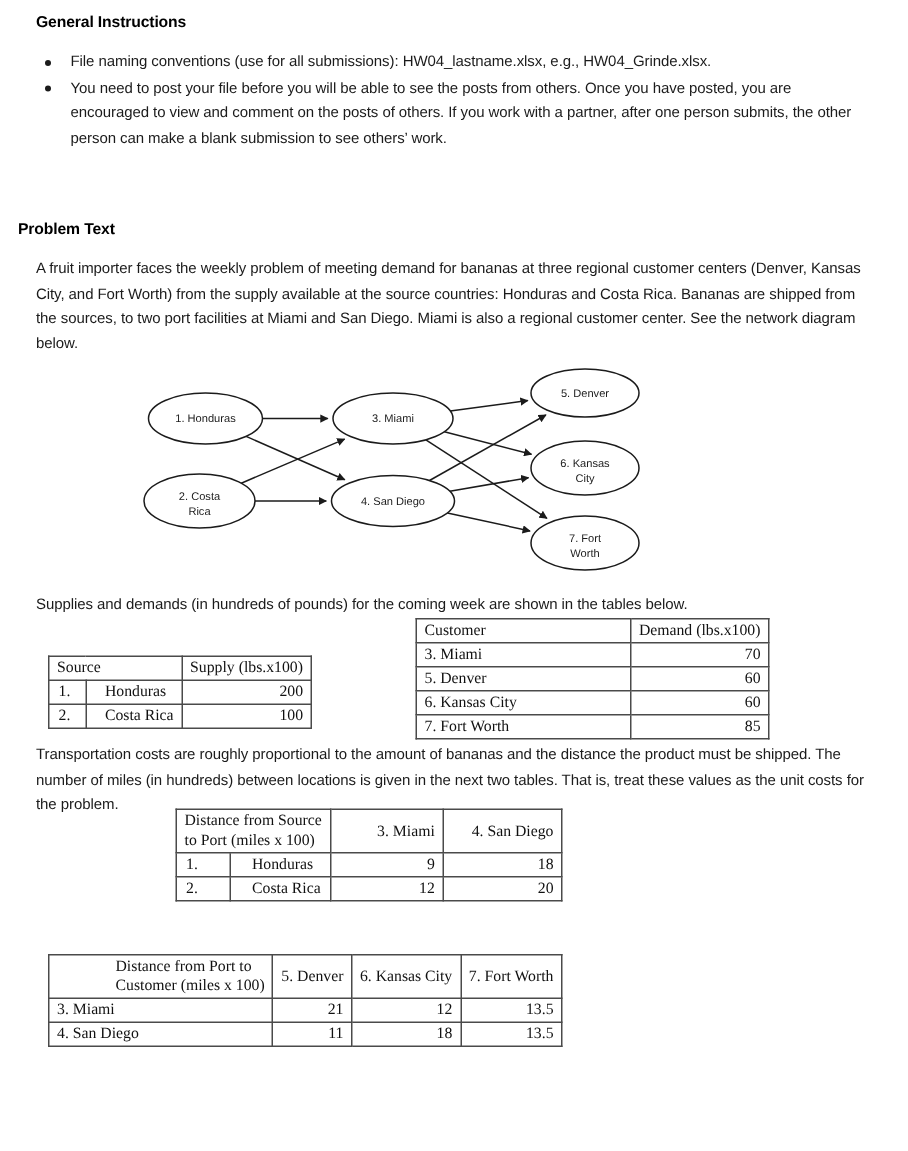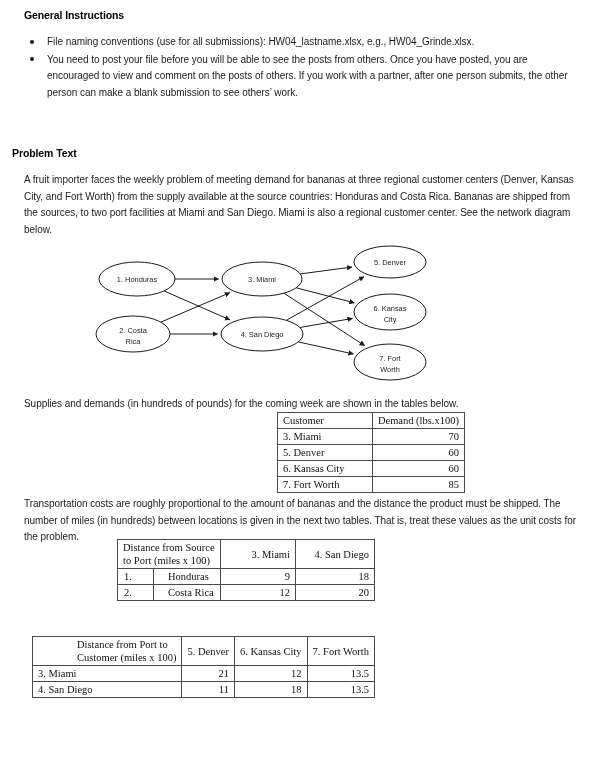--- a/index.html
+++ b/index.html
@@ -100,21 +100,21 @@
   }
   .doc-table .ctr { text-align: right; }
   .doc-table .lft { text-align: left; }
 
   
   #supply-table { left: 32px; top: 437px; width: 176px; }
   #supply-table td.idx { width: 26px; padding-left: 6px; }
   #supply-table td.nm  { padding-left: 12px; }
 
   
-  #demand-table { left: 277px; top: 412px; width: 188px; }
+  #demand-table { left: 277px; top: 412px; width: 236px; }
 
   
   #dist-source-table { left: 117px; top: 539px; width: 258px; }
   #dist-source-table td.idx { width: 24px; padding-left: 6px; }
   #dist-source-table td.nm  { padding-left: 14px; }
 
   
   #dist-port-table { left: 32px; top: 636px; width: 343px; }
 
   .twoline { line-height: 13px; }
@@ -191,20 +191,38 @@
             <ellipse cx="320" cy="120" rx="36" ry="18" fill="#ffffff" stroke="#1b1b1b" stroke-width="1"></ellipse>
             <text class="node-label" x="320" y="119" text-anchor="middle">7. Fort</text>
             <text class="node-label" x="320" y="129.5" text-anchor="middle">Worth</text>
           </g>
         </g>
     </svg>
   </div>
 
   <div class="para" style="left:24px; top:396px; width: 560px;">Supplies and demands (in hundreds of pounds) for the coming week are shown in the tables below.</div>
 
+  <table class="doc-table" id="supply-table">
+    <tbody>
+      <tr>
+        <td class="lft" colspan="2">Source</td>
+        <td class="ctr">Supply (lbs.x100)</td>
+      </tr>
+      <tr>
+        <td class="idx lft">1.</td>
+        <td class="nm lft">Honduras</td>
+        <td class="ctr">200</td>
+      </tr>
+      <tr>
+        <td class="idx lft">2.</td>
+        <td class="nm lft">Costa Rica</td>
+        <td class="ctr">100</td>
+      </tr>
+    </tbody>
+  </table>
 
   <table class="doc-table" id="demand-table">
     <tbody>
       <tr>
         <td class="lft" style="width:135px;">Customer</td>
         <td class="ctr">Demand (lbs.x100)</td>
       </tr>
       <tr>
         <td class="lft">3. Miami</td>
         <td class="ctr">70</td>

